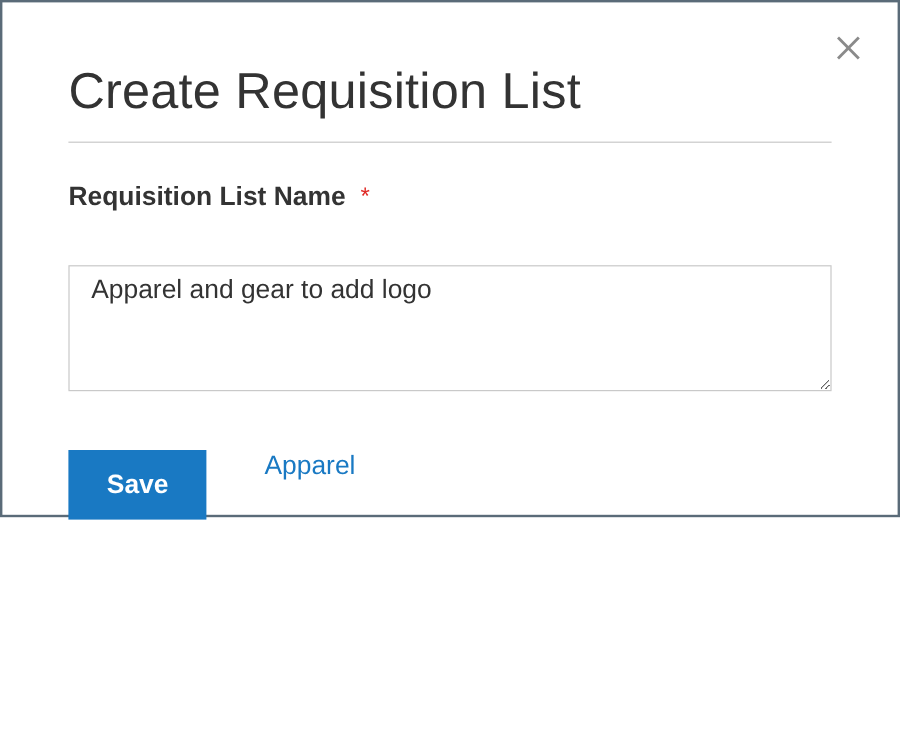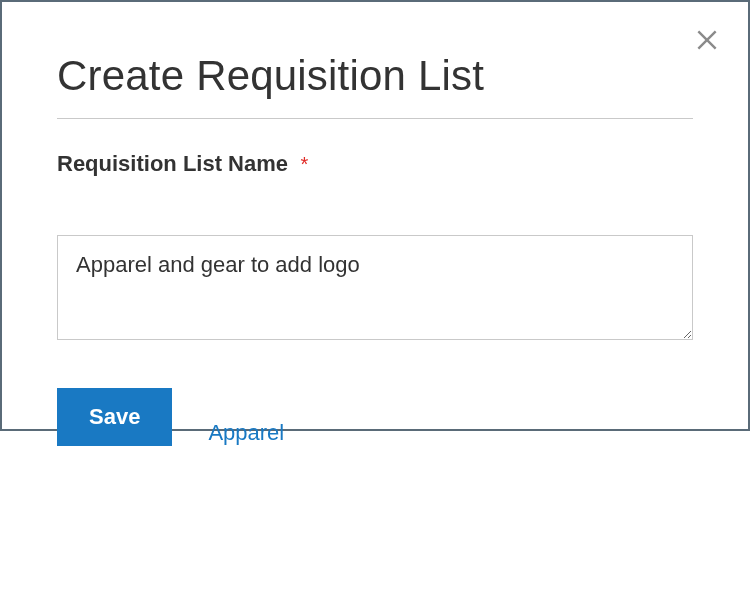--- a/index.html
+++ b/index.html
@@ -38,21 +38,21 @@
       color: #333;
       margin-bottom: 18px;
       letter-spacing: 0.2px;
     }
     .divider {
       border: none;
       border-top: 1px solid #c9c9c9;
       margin-bottom: 32px;
     }
     .field-group {
-      margin-bottom: 44px;
+      margin-bottom: 30px;
     }
     .field-label {
       font-size: 22px;
       font-weight: 600;
       color: #333;
       display: inline-block;
       margin-bottom: 14px;
     }
     .required-asterisk {
       color: #e02b27;
@@ -69,32 +69,32 @@
       padding: 0 18px;
       font-size: 22px;
       color: #333;
       font-family: inherit;
       background: #fff;
     }
     .textarea-input {
       width: 100%;
       height: 105px;
       border: 1px solid #c9c9c9;
-      padding: 16px 18px;
+      padding: 6px 18px;
       font-size: 22px;
       color: #333;
       font-family: inherit;
       background: #fff;
       resize: both;
     }
     .actions {
       margin-top: 44px;
       display: flex;
-      align-items: flex-end;
-      gap: 36px;
+      align-items: flex-start;
+      gap: 48px;
     }
     .save-btn {
       background: #1979c3;
       color: #fff;
       border: none;
       padding: 16px 32px;
       font-size: 22px;
       font-weight: 600;
       cursor: pointer;
       font-family: inherit;

